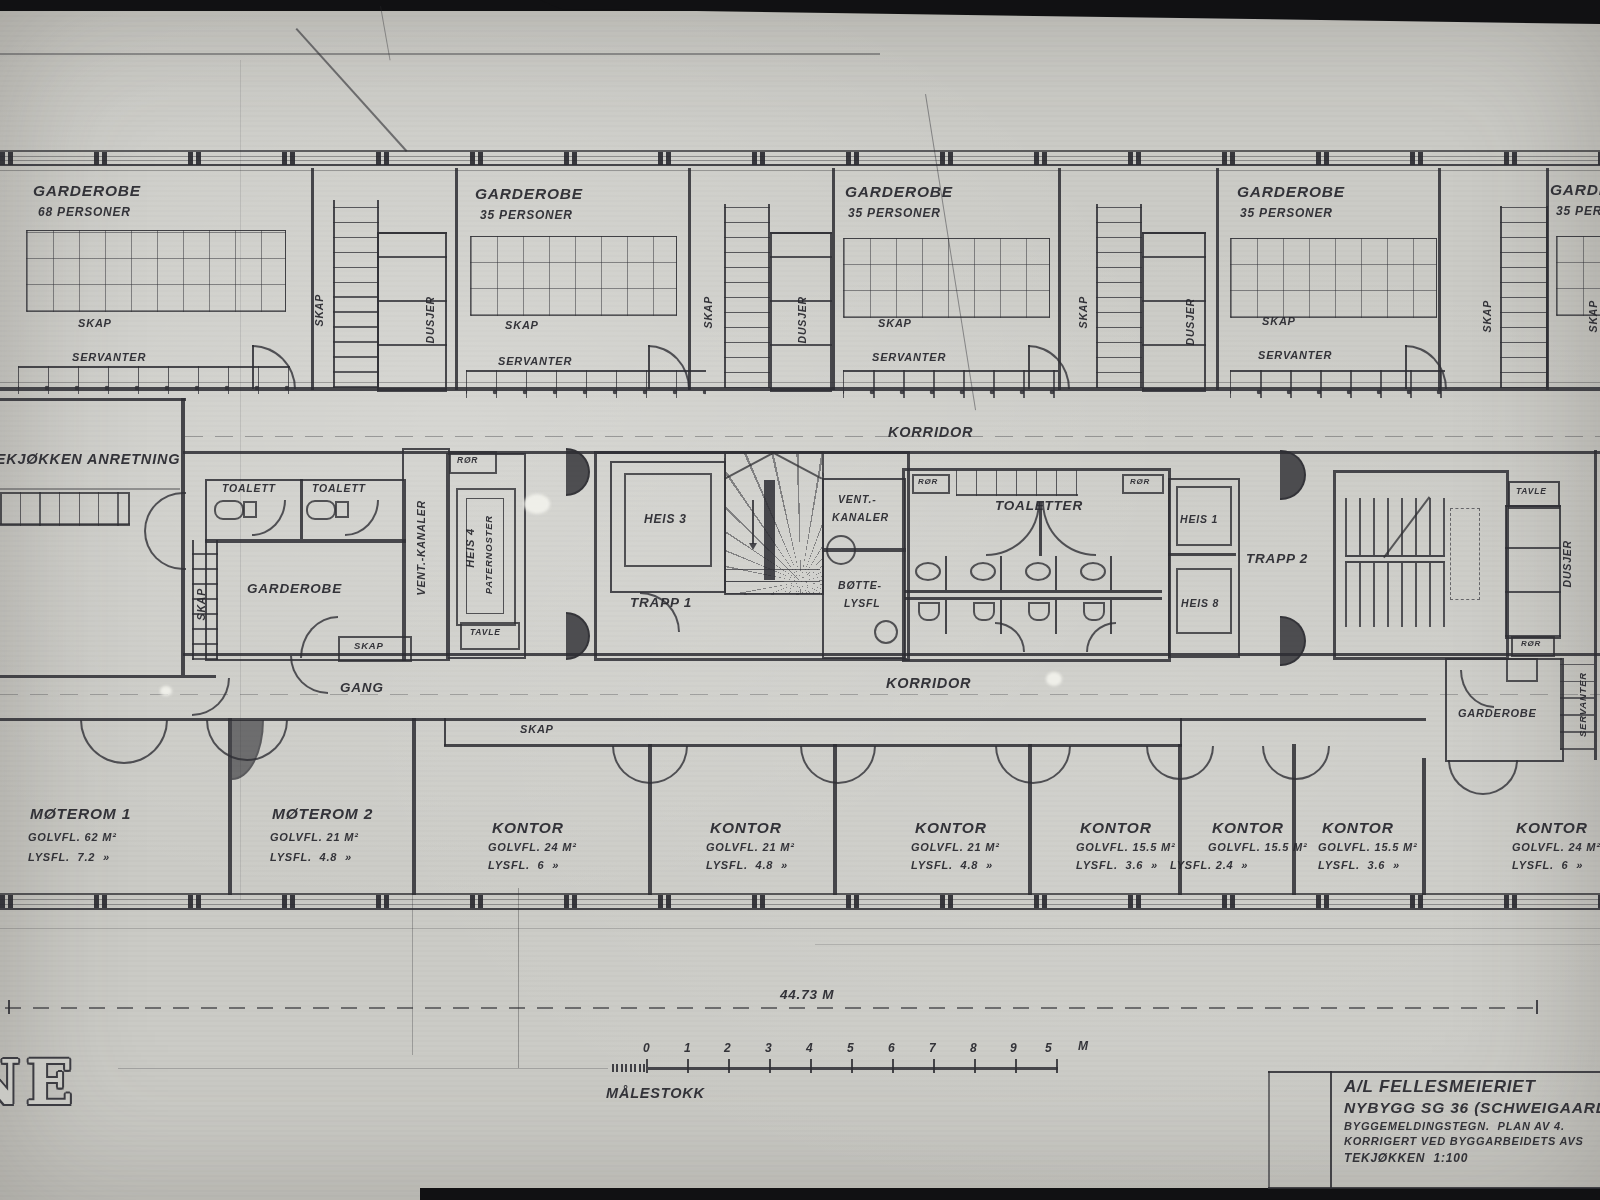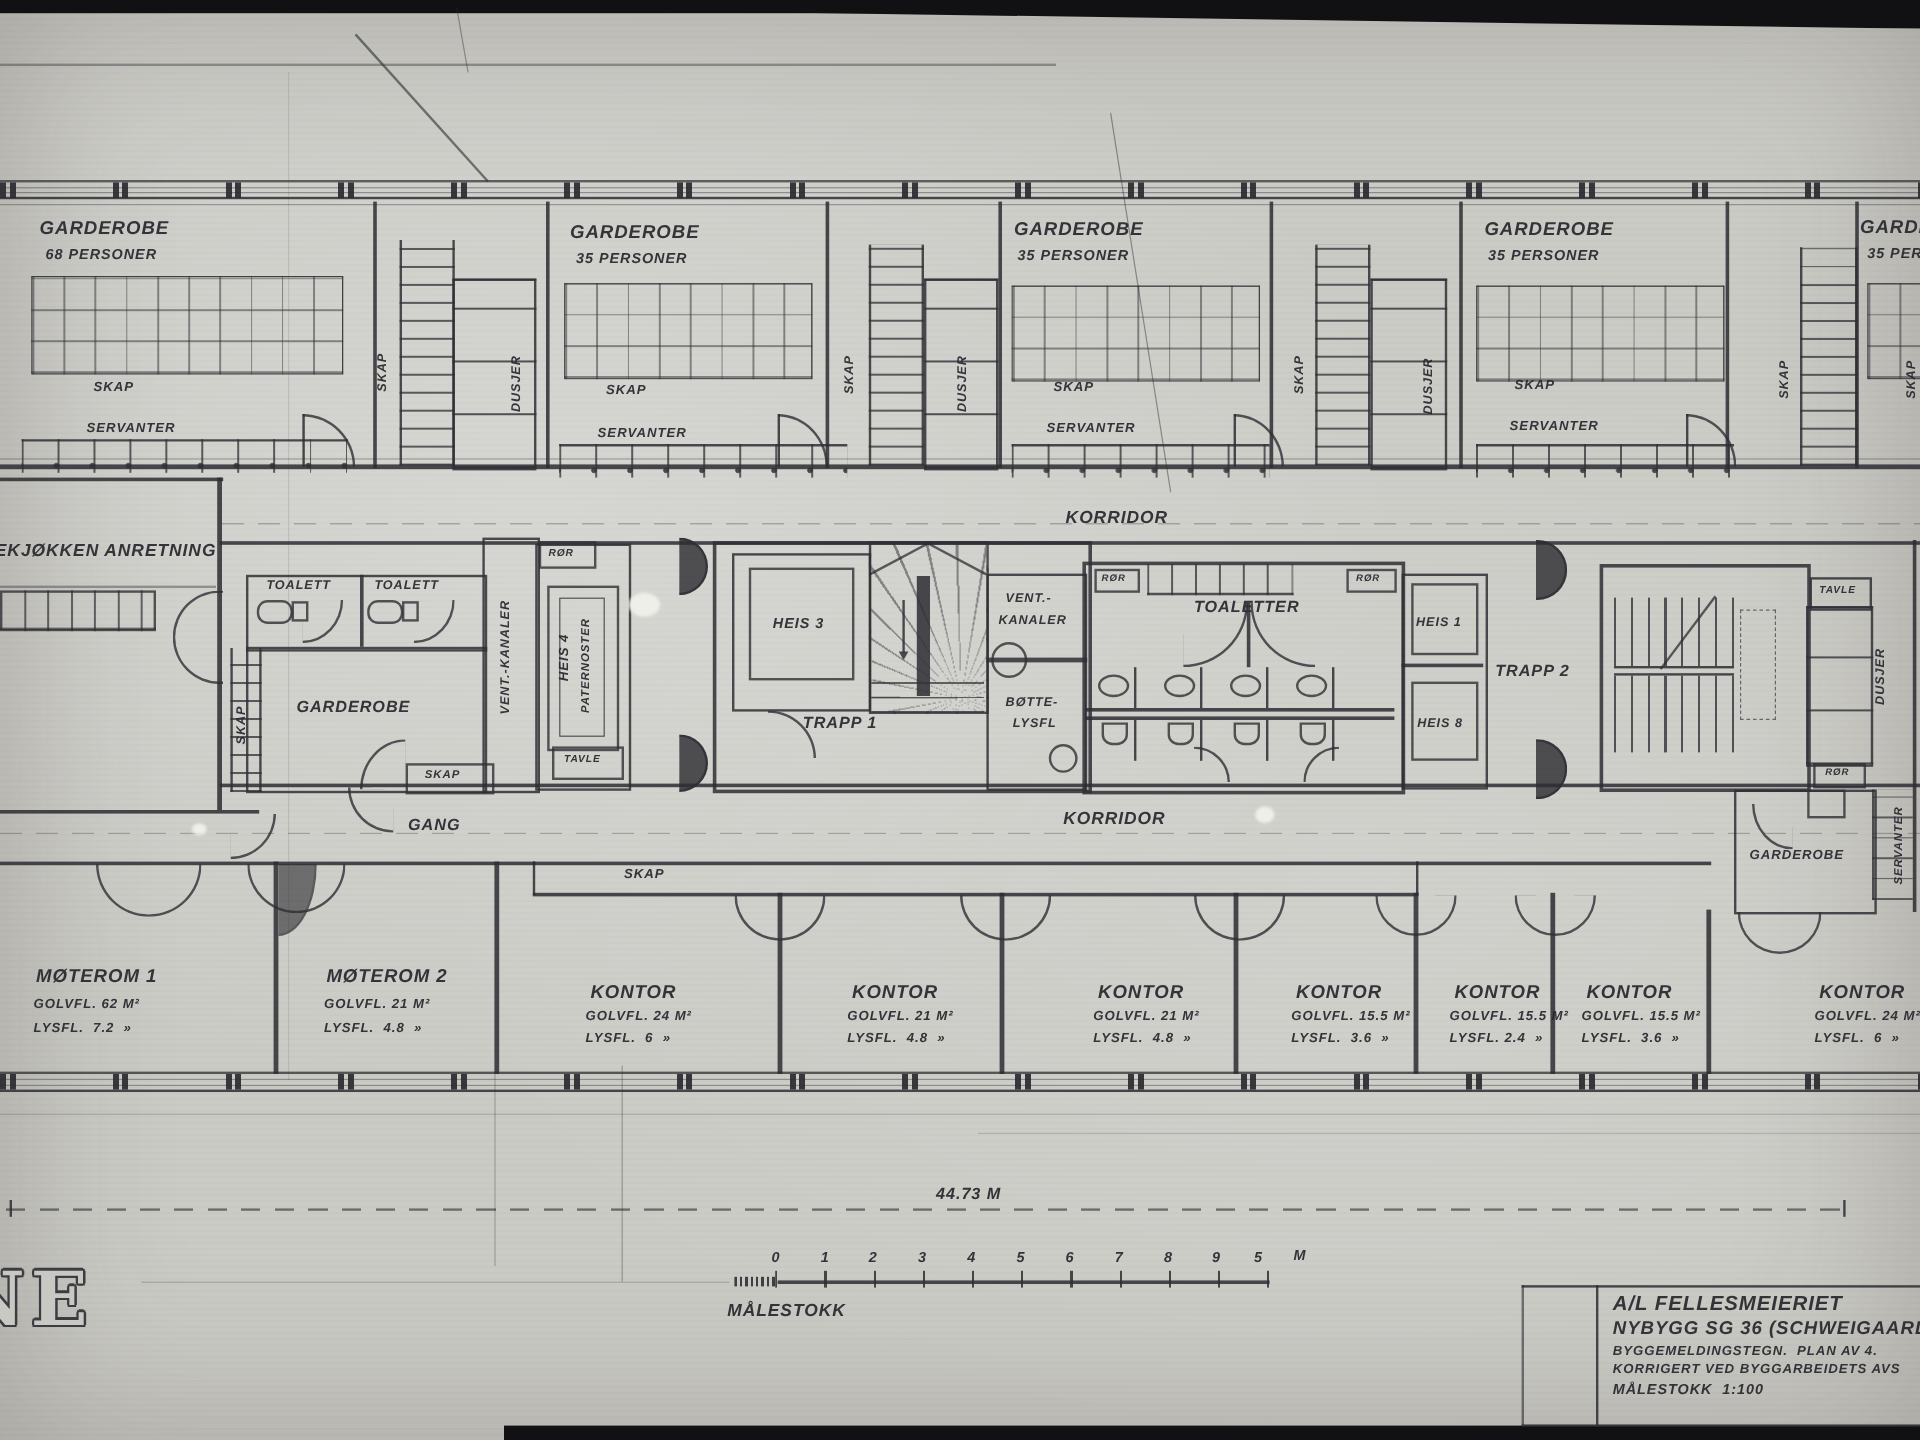--- a/index.html
+++ b/index.html
@@ -207,21 +207,21 @@
   <div class="box2" style="left:624px;top:473px;width:84px;height:90px"></div>
   <div class="lbl s12" style="left:644px;top:513px">HEIS 3</div>
   <div class="qa tr" style="left:640px;top:592px;width:38px;height:38px"></div>
   <div class="fan" style="left:724px;top:451px;width:96px;height:140px"></div>
   <div class="f" style="left:724px;top:478px;width:57px;height:1.8px;transform:rotate(-28deg);transform-origin:0 0;background:rgba(45,45,50,.75)"></div>
   <div class="f" style="left:772px;top:451px;width:57px;height:1.8px;transform:rotate(28deg);transform-origin:0 0;background:rgba(45,45,50,.75)"></div>
   <div class="w" style="left:764px;top:480px;width:11px;height:100px"></div>
   <div class="f" style="left:752px;top:500px;width:2px;height:44px;background:rgba(47,47,53,.85)"></div>
   <div class="tri-d" style="left:749px;top:543px"></div>
   <div class="treads" style="left:726px;top:560px;width:94px;height:34px"></div>
-  <div class="lbl s13" style="left:669px;top:596px">TRAPP 1</div>
+  <div class="lbl s13" style="left:630px;top:596px">TRAPP 1</div>
 
   <div class="box" style="left:822px;top:478px;width:80px;height:70px"></div>
   <div class="lbl s10" style="left:838px;top:494px">VENT.-</div>
   <div class="lbl s10" style="left:832px;top:512px">KANALER</div>
   <div class="box2" style="left:826px;top:535px;width:26px;height:26px;border-radius:50%"></div>
   <div class="box" style="left:822px;top:548px;width:80px;height:107px"></div>
   <div class="lbl s10" style="left:838px;top:580px">BØTTE-</div>
   <div class="lbl s10" style="left:844px;top:598px">LYSFL</div>
   <div class="box2" style="left:874px;top:620px;width:20px;height:20px;border-radius:50%"></div>
 
@@ -339,21 +339,21 @@
   <div class="lbl s11" style="left:706px;top:842px">GOLVFL. 21 M²</div>
   <div class="lbl s11" style="left:706px;top:860px">LYSFL.  4.8  »</div>
   <div class="lbl s15" style="left:915px;top:820px">KONTOR</div>
   <div class="lbl s11" style="left:911px;top:842px">GOLVFL. 21 M²</div>
   <div class="lbl s11" style="left:911px;top:860px">LYSFL.  4.8  »</div>
   <div class="lbl s15" style="left:1080px;top:820px">KONTOR</div>
   <div class="lbl s11" style="left:1076px;top:842px">GOLVFL. 15.5 M²</div>
   <div class="lbl s11" style="left:1076px;top:860px">LYSFL.  3.6  »</div>
   <div class="lbl s15" style="left:1212px;top:820px">KONTOR</div>
   <div class="lbl s11" style="left:1208px;top:842px">GOLVFL. 15.5 M²</div>
-  <div class="lbl s11" style="left:1208px;top:860px">LYSFL. 2.4  »</div>
+  <div class="lbl s11" style="left:1170px;top:860px">LYSFL. 2.4  »</div>
   <div class="lbl s15" style="left:1322px;top:820px">KONTOR</div>
   <div class="lbl s11" style="left:1318px;top:842px">GOLVFL. 15.5 M²</div>
   <div class="lbl s11" style="left:1318px;top:860px">LYSFL.  3.6  »</div>
   <div class="lbl s15" style="left:1516px;top:820px">KONTOR</div>
   <div class="lbl s11" style="left:1512px;top:842px">GOLVFL. 24 M²</div>
   <div class="lbl s11" style="left:1512px;top:860px">LYSFL.  6  »</div>
 
   <div class="f" style="left:0;top:893px;width:1600px;height:2px;background:rgba(45,45,50,.75)"></div>
   <div class="f" style="left:0;top:899px;width:1600px;height:1px"></div>
   <div class="f" style="left:0;top:904px;width:1600px;height:1px"></div>
@@ -386,21 +386,21 @@
   <div class="lbl s14" style="left:606px;top:1086px">MÅLESTOKK</div>
 
   <div class="w" style="left:1268px;top:1071px;width:332px;height:2px"></div>
   <div class="f" style="left:1268px;top:1071px;width:1.5px;height:118px;background:rgba(45,45,50,.6)"></div>
   <div class="w" style="left:1330px;top:1071px;width:2px;height:118px"></div>
   <div class="w" style="left:1268px;top:1187px;width:332px;height:2px"></div>
   <div class="lbl s17" style="left:1344px;top:1078px">A/L FELLESMEIERIET</div>
   <div class="lbl s15" style="left:1344px;top:1100px">NYBYGG SG 36 (SCHWEIGAARDS GT.</div>
   <div class="lbl s11" style="left:1344px;top:1121px">BYGGEMELDINGSTEGN.  PLAN AV 4.</div>
   <div class="lbl s11" style="left:1344px;top:1136px">KORRIGERT VED BYGGARBEIDETS AVS</div>
-  <div class="lbl s12" style="left:1344px;top:1152px">MÅLESTOKK  1:100</div>
+  <div class="lbl s12" style="left:1344px;top:1152px">TEKJØKKEN  1:100</div>
 
   <div class="corner" style="left:-36px;top:1046px;font-size:62px">NE</div>
 
   <div class="spot" style="left:524px;top:494px;width:26px;height:20px"></div>
   <div class="spot" style="left:1046px;top:672px;width:16px;height:14px"></div>
   <div class="spot" style="left:160px;top:686px;width:12px;height:10px"></div>
 
 </div>
 
 </body></html>

